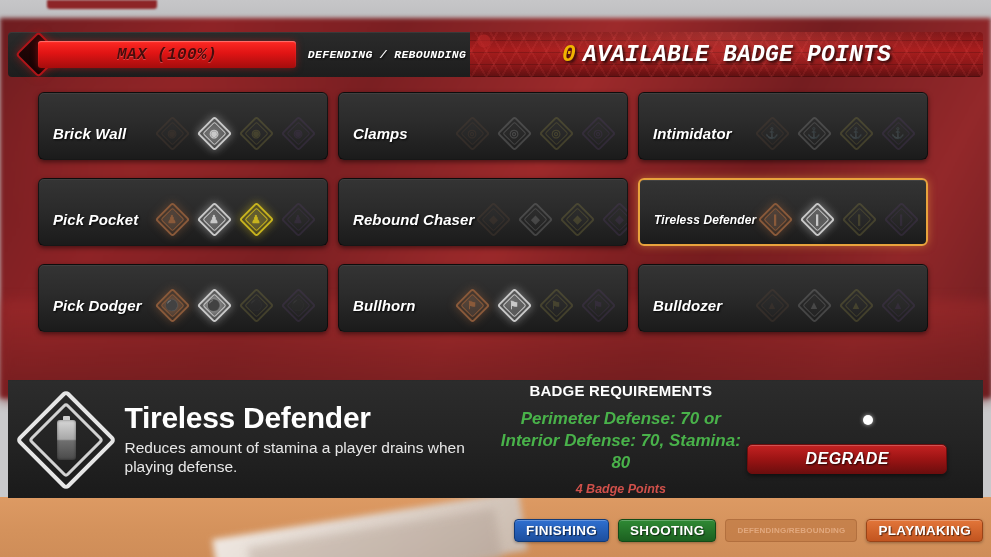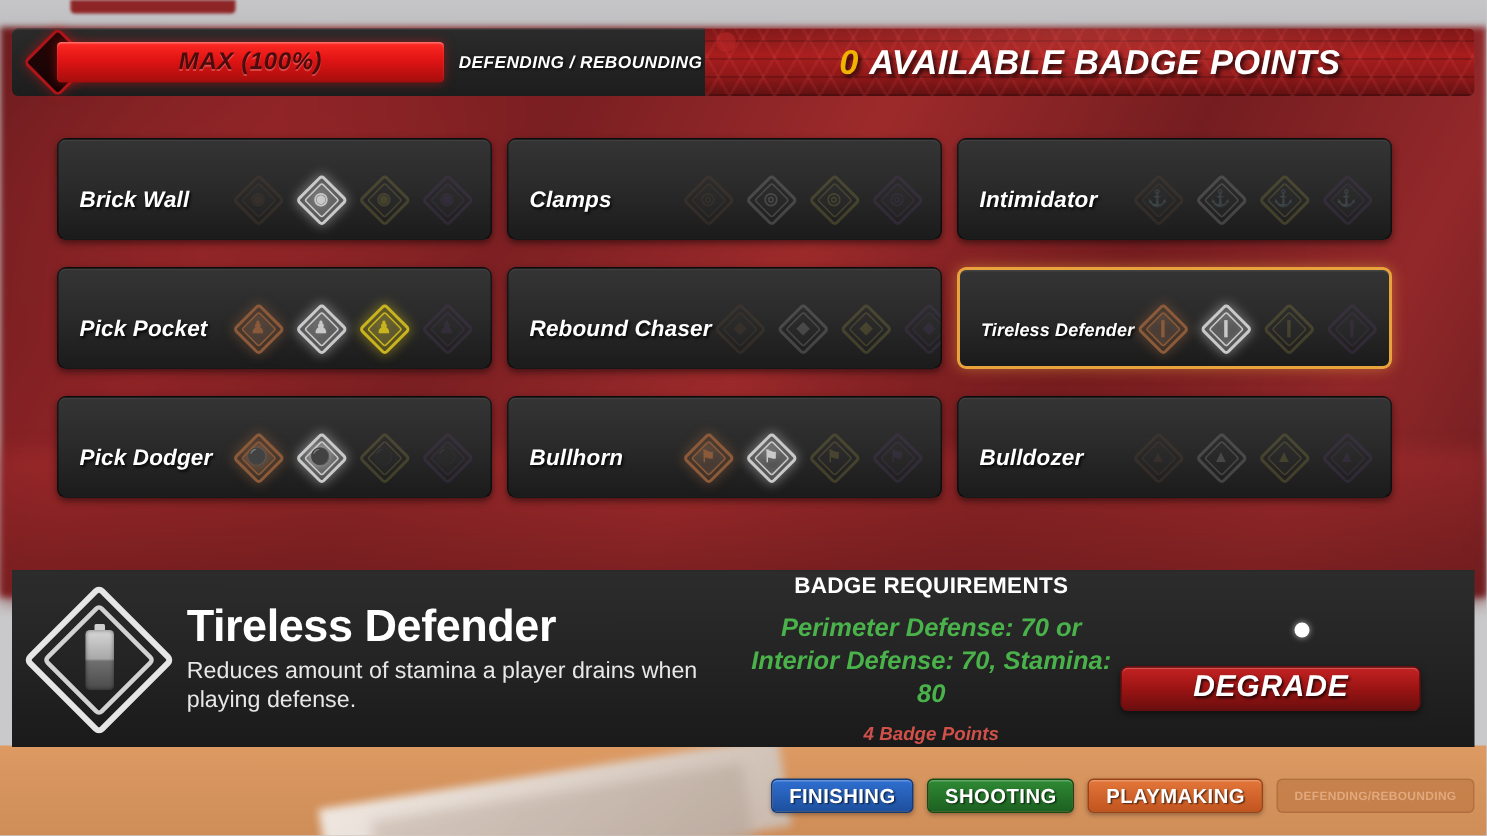--- a/index.html
+++ b/index.html
@@ -42,22 +42,22 @@
     transform:rotate(-9deg); filter:blur(3px); opacity:.92;
   }
   #bg-footer-shape2{
     position:absolute; left:250px; top:528px; width:250px; height:50px;
     background:linear-gradient(160deg,#cdbfb4,#b9a89c);
     transform:rotate(-9deg); filter:blur(4px); opacity:.8;
   }
 
   
   #header{
-    position:absolute; left:8px; top:19px; width:975px; height:46px;
-    display:flex; align-items:stretch;
+    position:absolute; left:8px; top:32px; width:975px; height:46px;
+    display:flex; align-items:stretch;font-family:Liberation Mono, monospace;
   }
   #progress-shell{
     position:relative; width:462px; height:45px;
     background:linear-gradient(180deg,#2b2b2b,#1d1d1d);
     border-radius:4px 0 0 4px;
     display:flex; align-items:center;
     box-shadow:inset 0 1px 0 rgba(255,255,255,.07);
   }
   #progress-track{
     position:absolute; left:30px; top:9px; width:258px; height:27px;
@@ -219,21 +219,21 @@
   }
   #degrade-button{
     position:absolute; left:5px; top:63px; width:200px; height:30px;
     border-radius:5px; border:1px solid #6e0d0d;
     background:linear-gradient(180deg,#c42222 0%, #9c1414 50%, #6d0e0e 100%);
     display:flex; align-items:center; justify-content:center;
     box-shadow:inset 0 1px 0 rgba(255,255,255,.22), 0 2px 4px rgba(0,0,0,.5);
     cursor:pointer;
   }
   #degrade-button span{
-    font-style:italic; font-weight:bold; font-size:20px; color:#fff;
+    font-style:italic; font-weight:bold; font-size:16px; color:#fff;
     letter-spacing:.5px; text-shadow:1px 1px 2px rgba(0,0,0,.8);
   }
 
   
   #tabs{
     position:absolute; right:8px; top:519px; height:23px;
     display:flex; align-items:center; gap:9px;
   }
   .tab{
     height:23px; padding:0 11px; border-radius:4px;
@@ -528,19 +528,19 @@
   </div>
 </div>
 
 <div id="tabs">
     <div class="tab finishing">
       <span>FINISHING</span>
     </div>
     <div class="tab shooting">
       <span>SHOOTING</span>
     </div>
+    <div class="tab active-dim">
+      <span>DEFENDING/REBOUNDING</span>
+    </div>
     <div class="tab playmaking">
       <span>PLAYMAKING</span>
     </div>
-    <div class="tab active-dim">
-      <span>DEFENDING/REBOUNDING</span>
-    </div>
   </div>
 
 </body></html>

